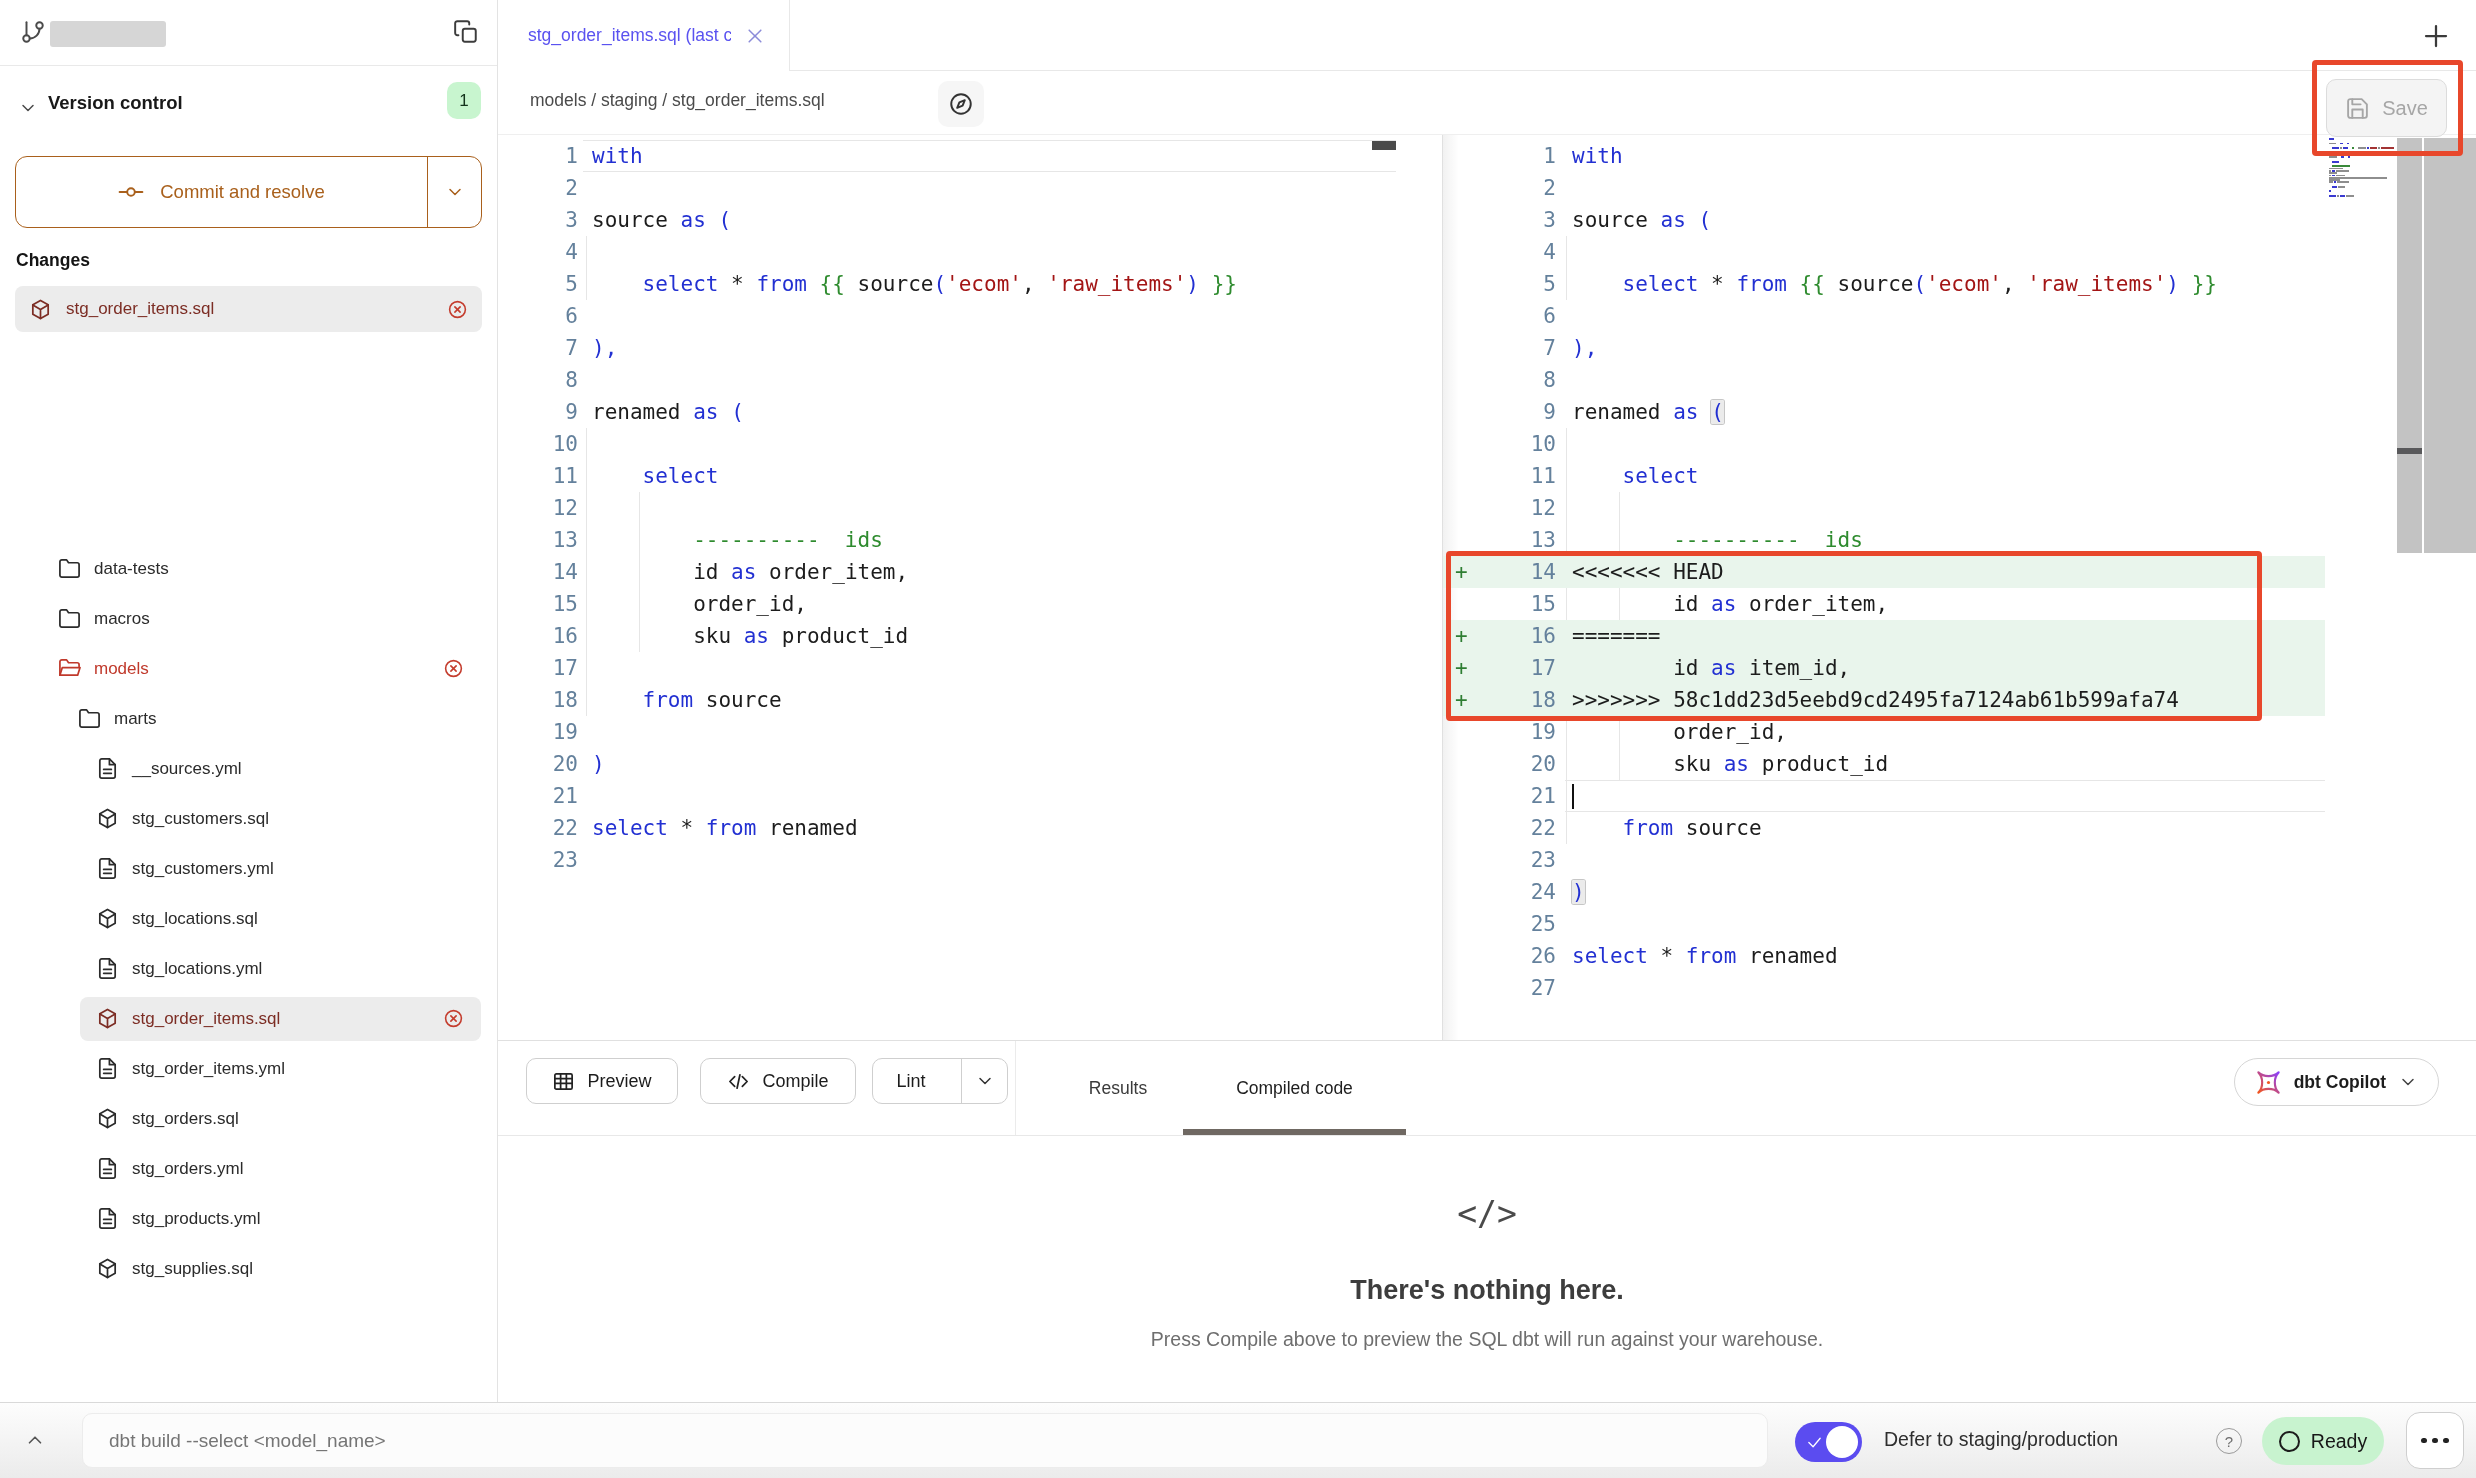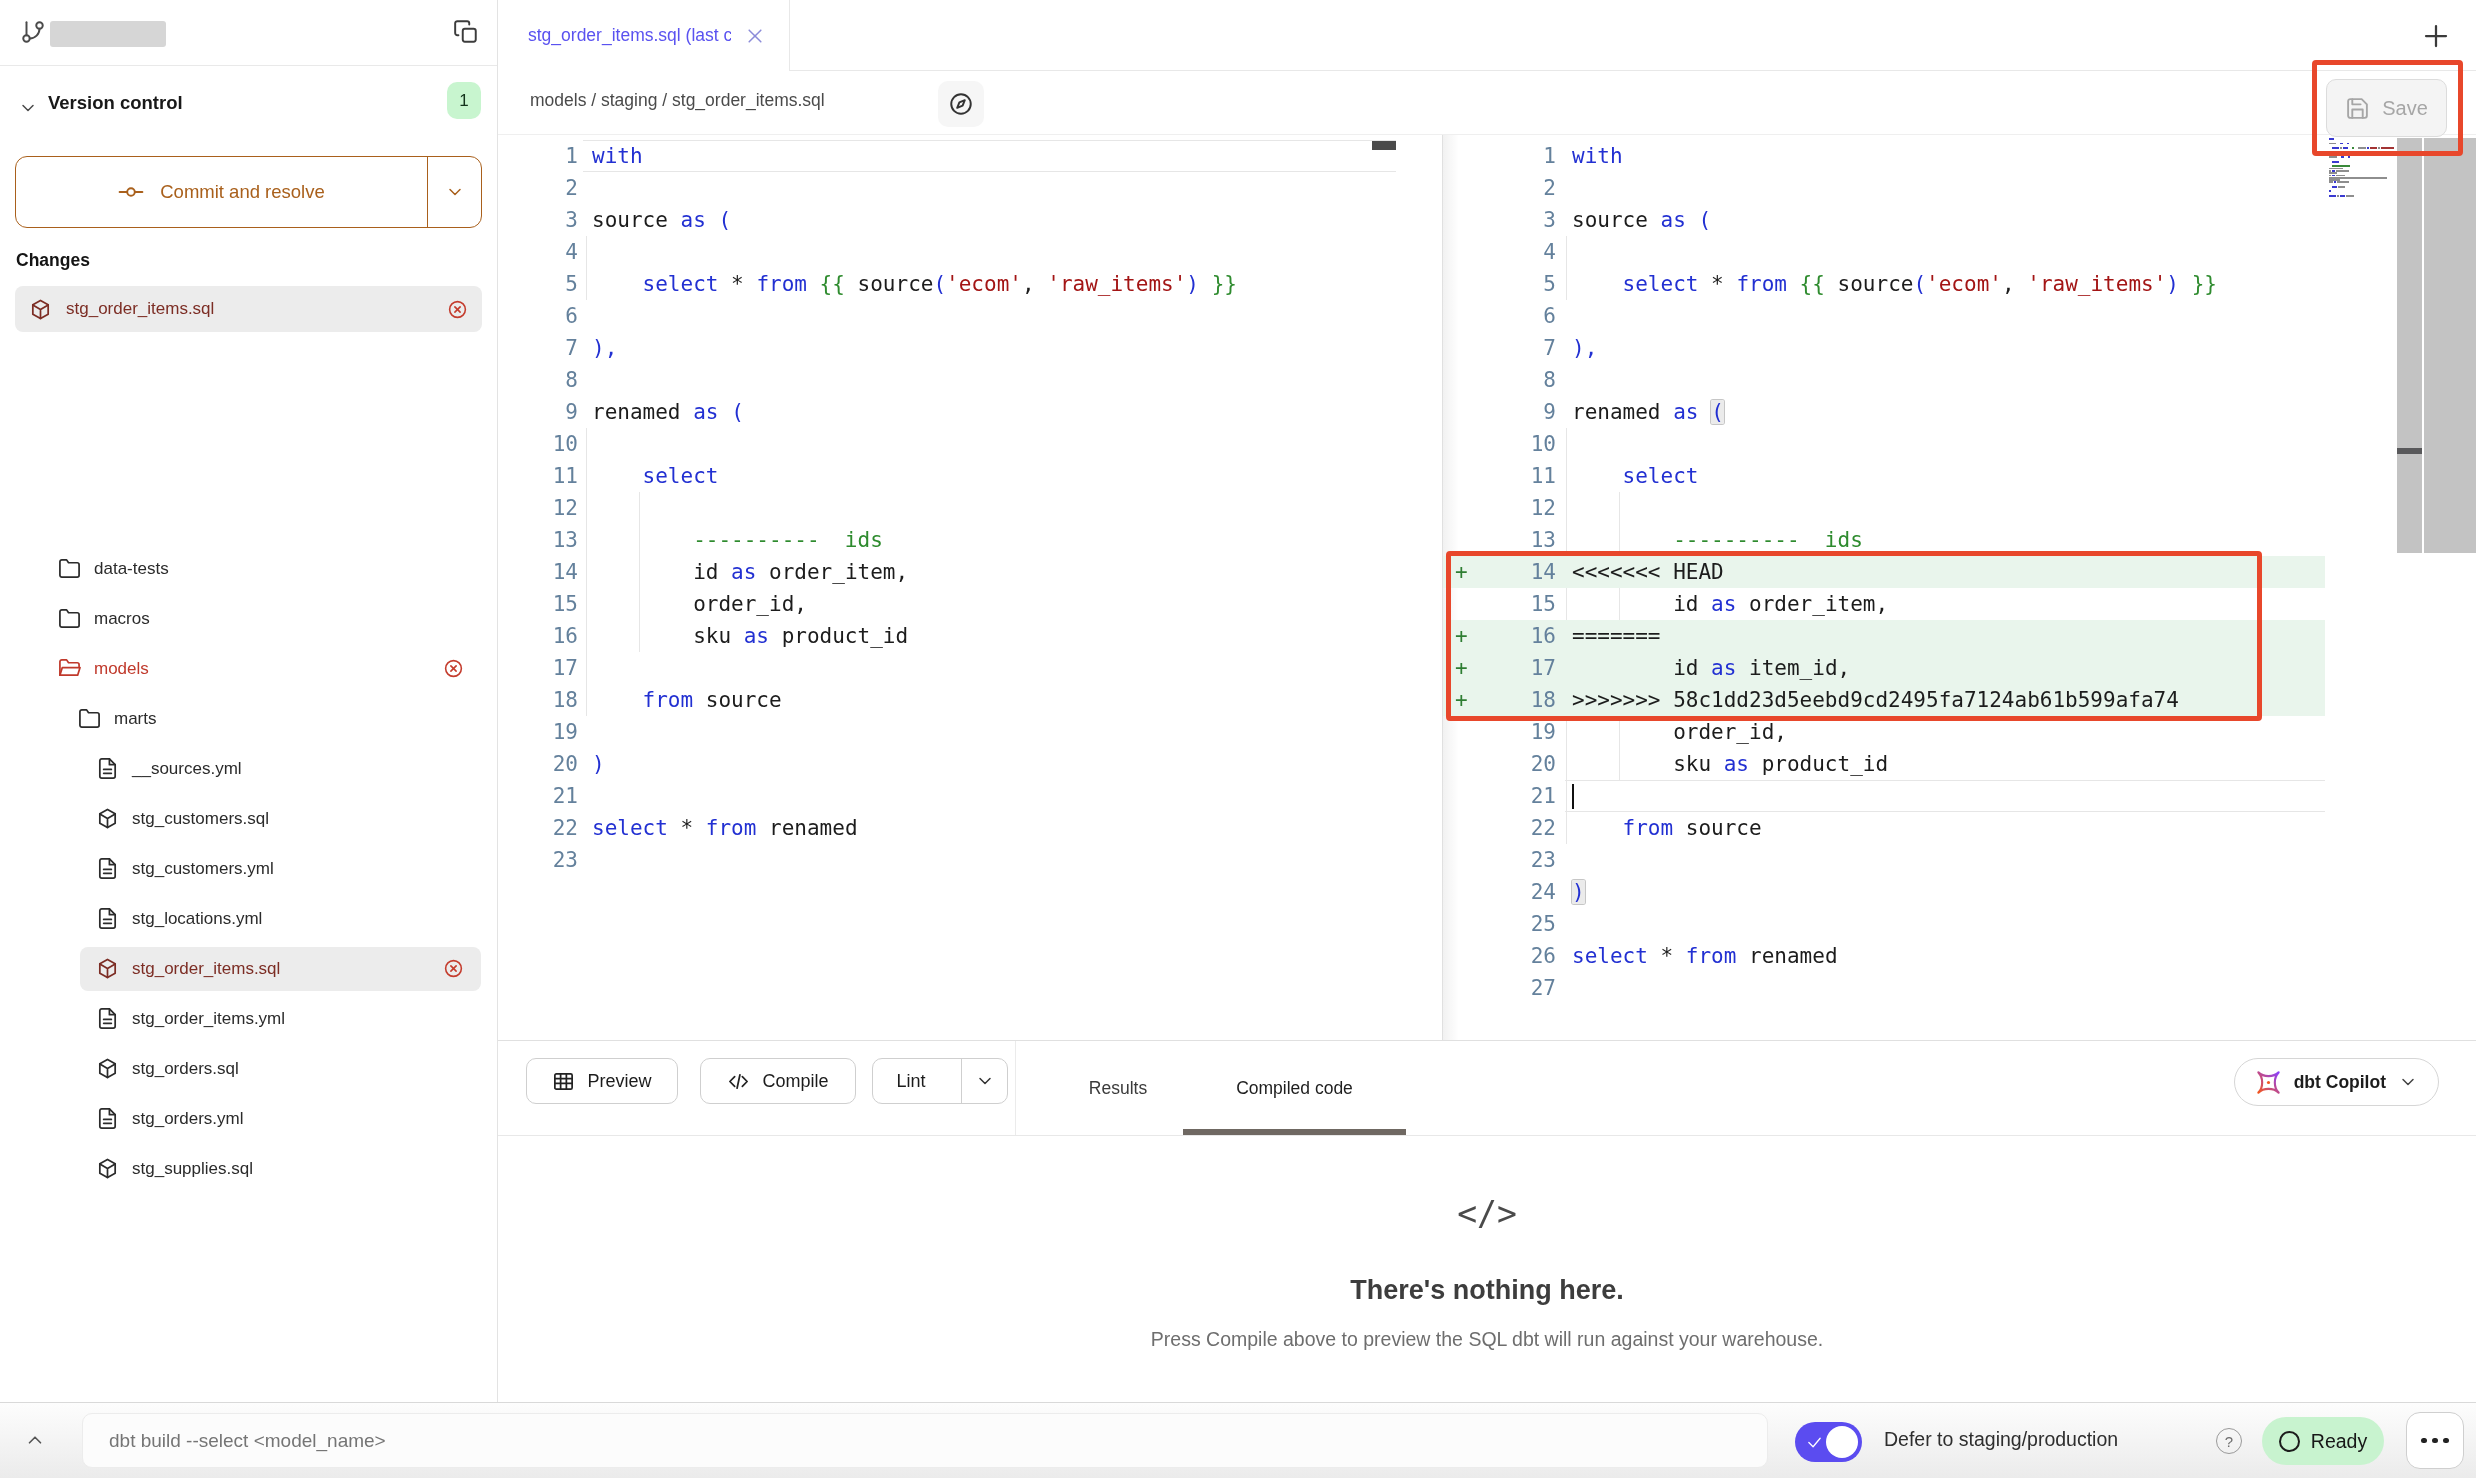--- a/index.html
+++ b/index.html
@@ -299,20 +299,29 @@
               <polyline points="14 2 14 8 20 8"></polyline>
               <line x1="8" y1="13" x2="16" y2="13"></line>
               <line x1="8" y1="17" x2="16" y2="17"></line>
             </svg>
           </span>
           <span class="nm">stg_customers.yml</span>
         </div>
         <div class="fe-row lvl2">
           <span class="ic">
             <svg width="23" height="23" viewBox="0 0 24 24" fill="none" stroke="currentColor" stroke-width="1.8" stroke-linecap="round" stroke-linejoin="round">
+              <path d="M12 2.5l8 4.5v10l-8 4.5L4 17V7z"></path>
+              <path d="M12 12L4 7.2M12 12l8-4.8M12 12v9.3"></path>
+            </svg>
+          </span>
+          <span class="nm">stg_locations.sql</span>
+        </div>
+        <div class="fe-row lvl2">
+          <span class="ic">
+            <svg width="23" height="23" viewBox="0 0 24 24" fill="none" stroke="currentColor" stroke-width="1.8" stroke-linecap="round" stroke-linejoin="round">
               <path d="M14 2H6a2 2 0 0 0-2 2v16a2 2 0 0 0 2 2h12a2 2 0 0 0 2-2V8z"></path>
               <polyline points="14 2 14 8 20 8"></polyline>
               <line x1="8" y1="13" x2="16" y2="13"></line>
               <line x1="8" y1="17" x2="16" y2="17"></line>
             </svg>
           </span>
           <span class="nm">stg_locations.yml</span>
         </div>
         <div class="fe-row lvl2 selected">
           <span class="ic">
@@ -353,20 +362,31 @@
         <div class="fe-row lvl2">
           <span class="ic">
             <svg width="23" height="23" viewBox="0 0 24 24" fill="none" stroke="currentColor" stroke-width="1.8" stroke-linecap="round" stroke-linejoin="round">
               <path d="M14 2H6a2 2 0 0 0-2 2v16a2 2 0 0 0 2 2h12a2 2 0 0 0 2-2V8z"></path>
               <polyline points="14 2 14 8 20 8"></polyline>
               <line x1="8" y1="13" x2="16" y2="13"></line>
               <line x1="8" y1="17" x2="16" y2="17"></line>
             </svg>
           </span>
           <span class="nm">stg_orders.yml</span>
+        </div>
+        <div class="fe-row lvl2">
+          <span class="ic">
+            <svg width="23" height="23" viewBox="0 0 24 24" fill="none" stroke="currentColor" stroke-width="1.8" stroke-linecap="round" stroke-linejoin="round">
+              <path d="M14 2H6a2 2 0 0 0-2 2v16a2 2 0 0 0 2 2h12a2 2 0 0 0 2-2V8z"></path>
+              <polyline points="14 2 14 8 20 8"></polyline>
+              <line x1="8" y1="13" x2="16" y2="13"></line>
+              <line x1="8" y1="17" x2="16" y2="17"></line>
+            </svg>
+          </span>
+          <span class="nm">stg_products.yml</span>
         </div>
         <div class="fe-row lvl2">
           <span class="ic">
             <svg width="23" height="23" viewBox="0 0 24 24" fill="none" stroke="currentColor" stroke-width="1.8" stroke-linecap="round" stroke-linejoin="round">
               <path d="M12 2.5l8 4.5v10l-8 4.5L4 17V7z"></path>
               <path d="M12 12L4 7.2M12 12l8-4.8M12 12v9.3"></path>
             </svg>
           </span>
           <span class="nm">stg_supplies.sql</span>
         </div>

